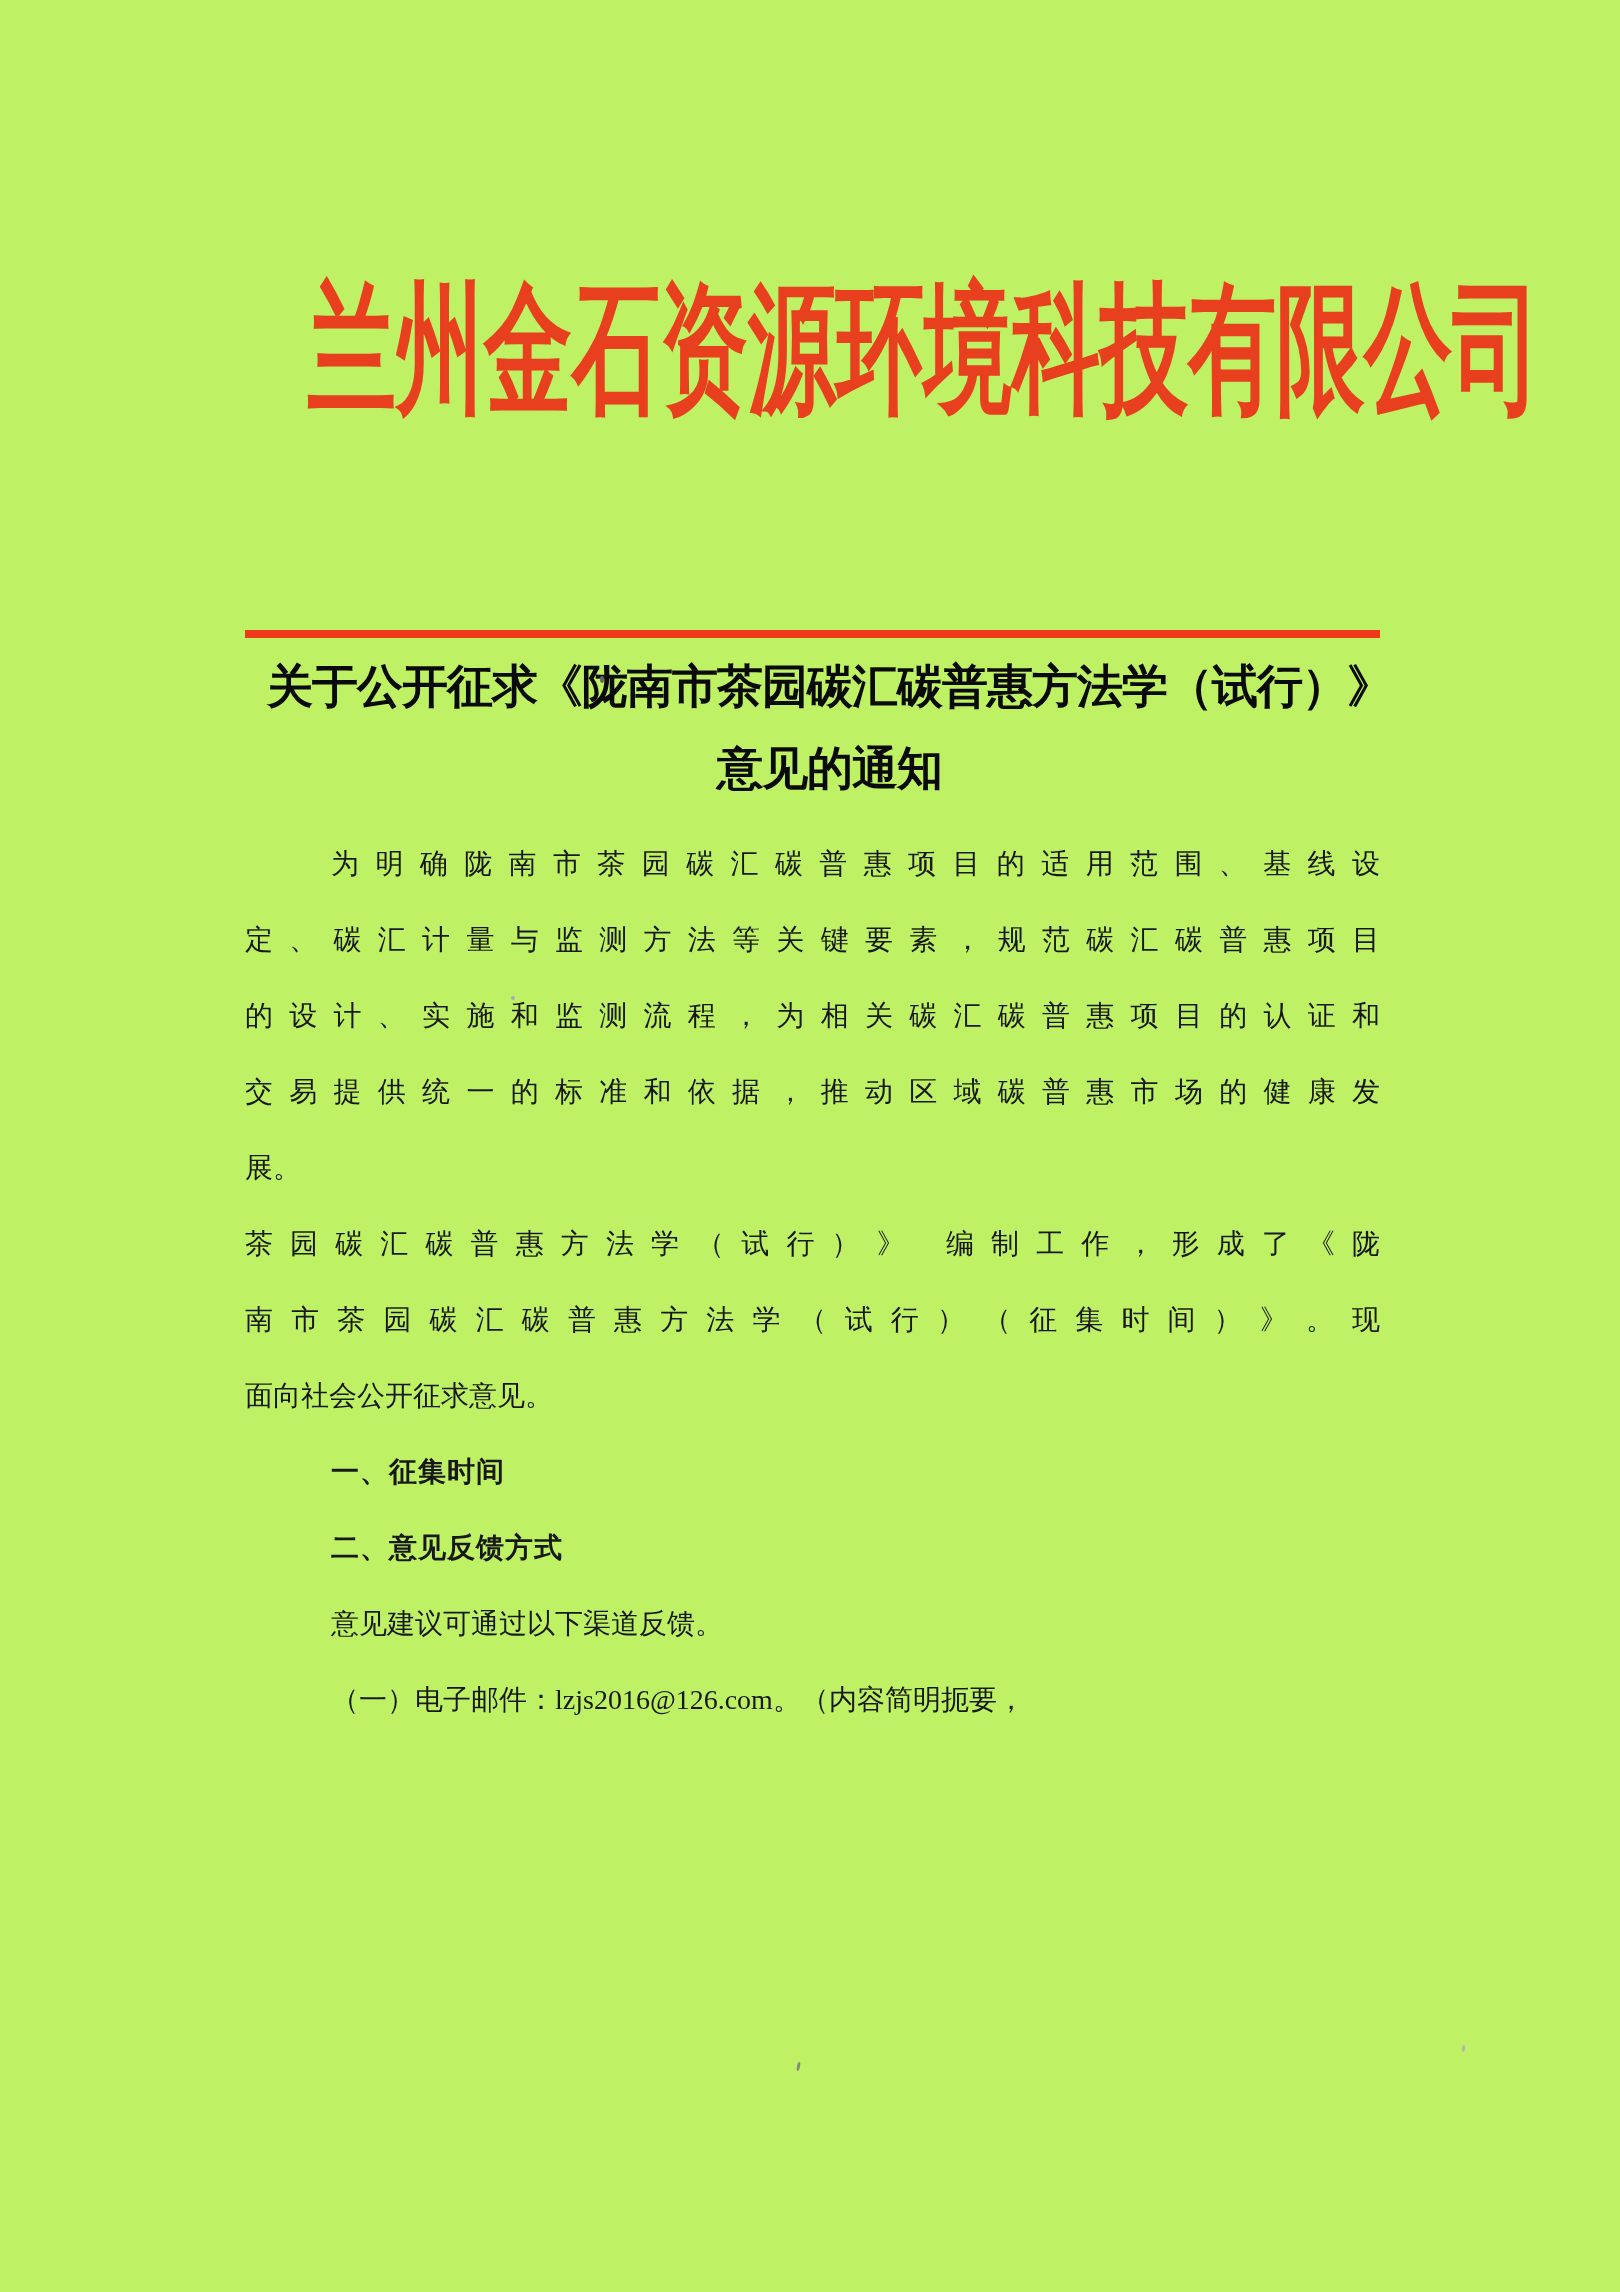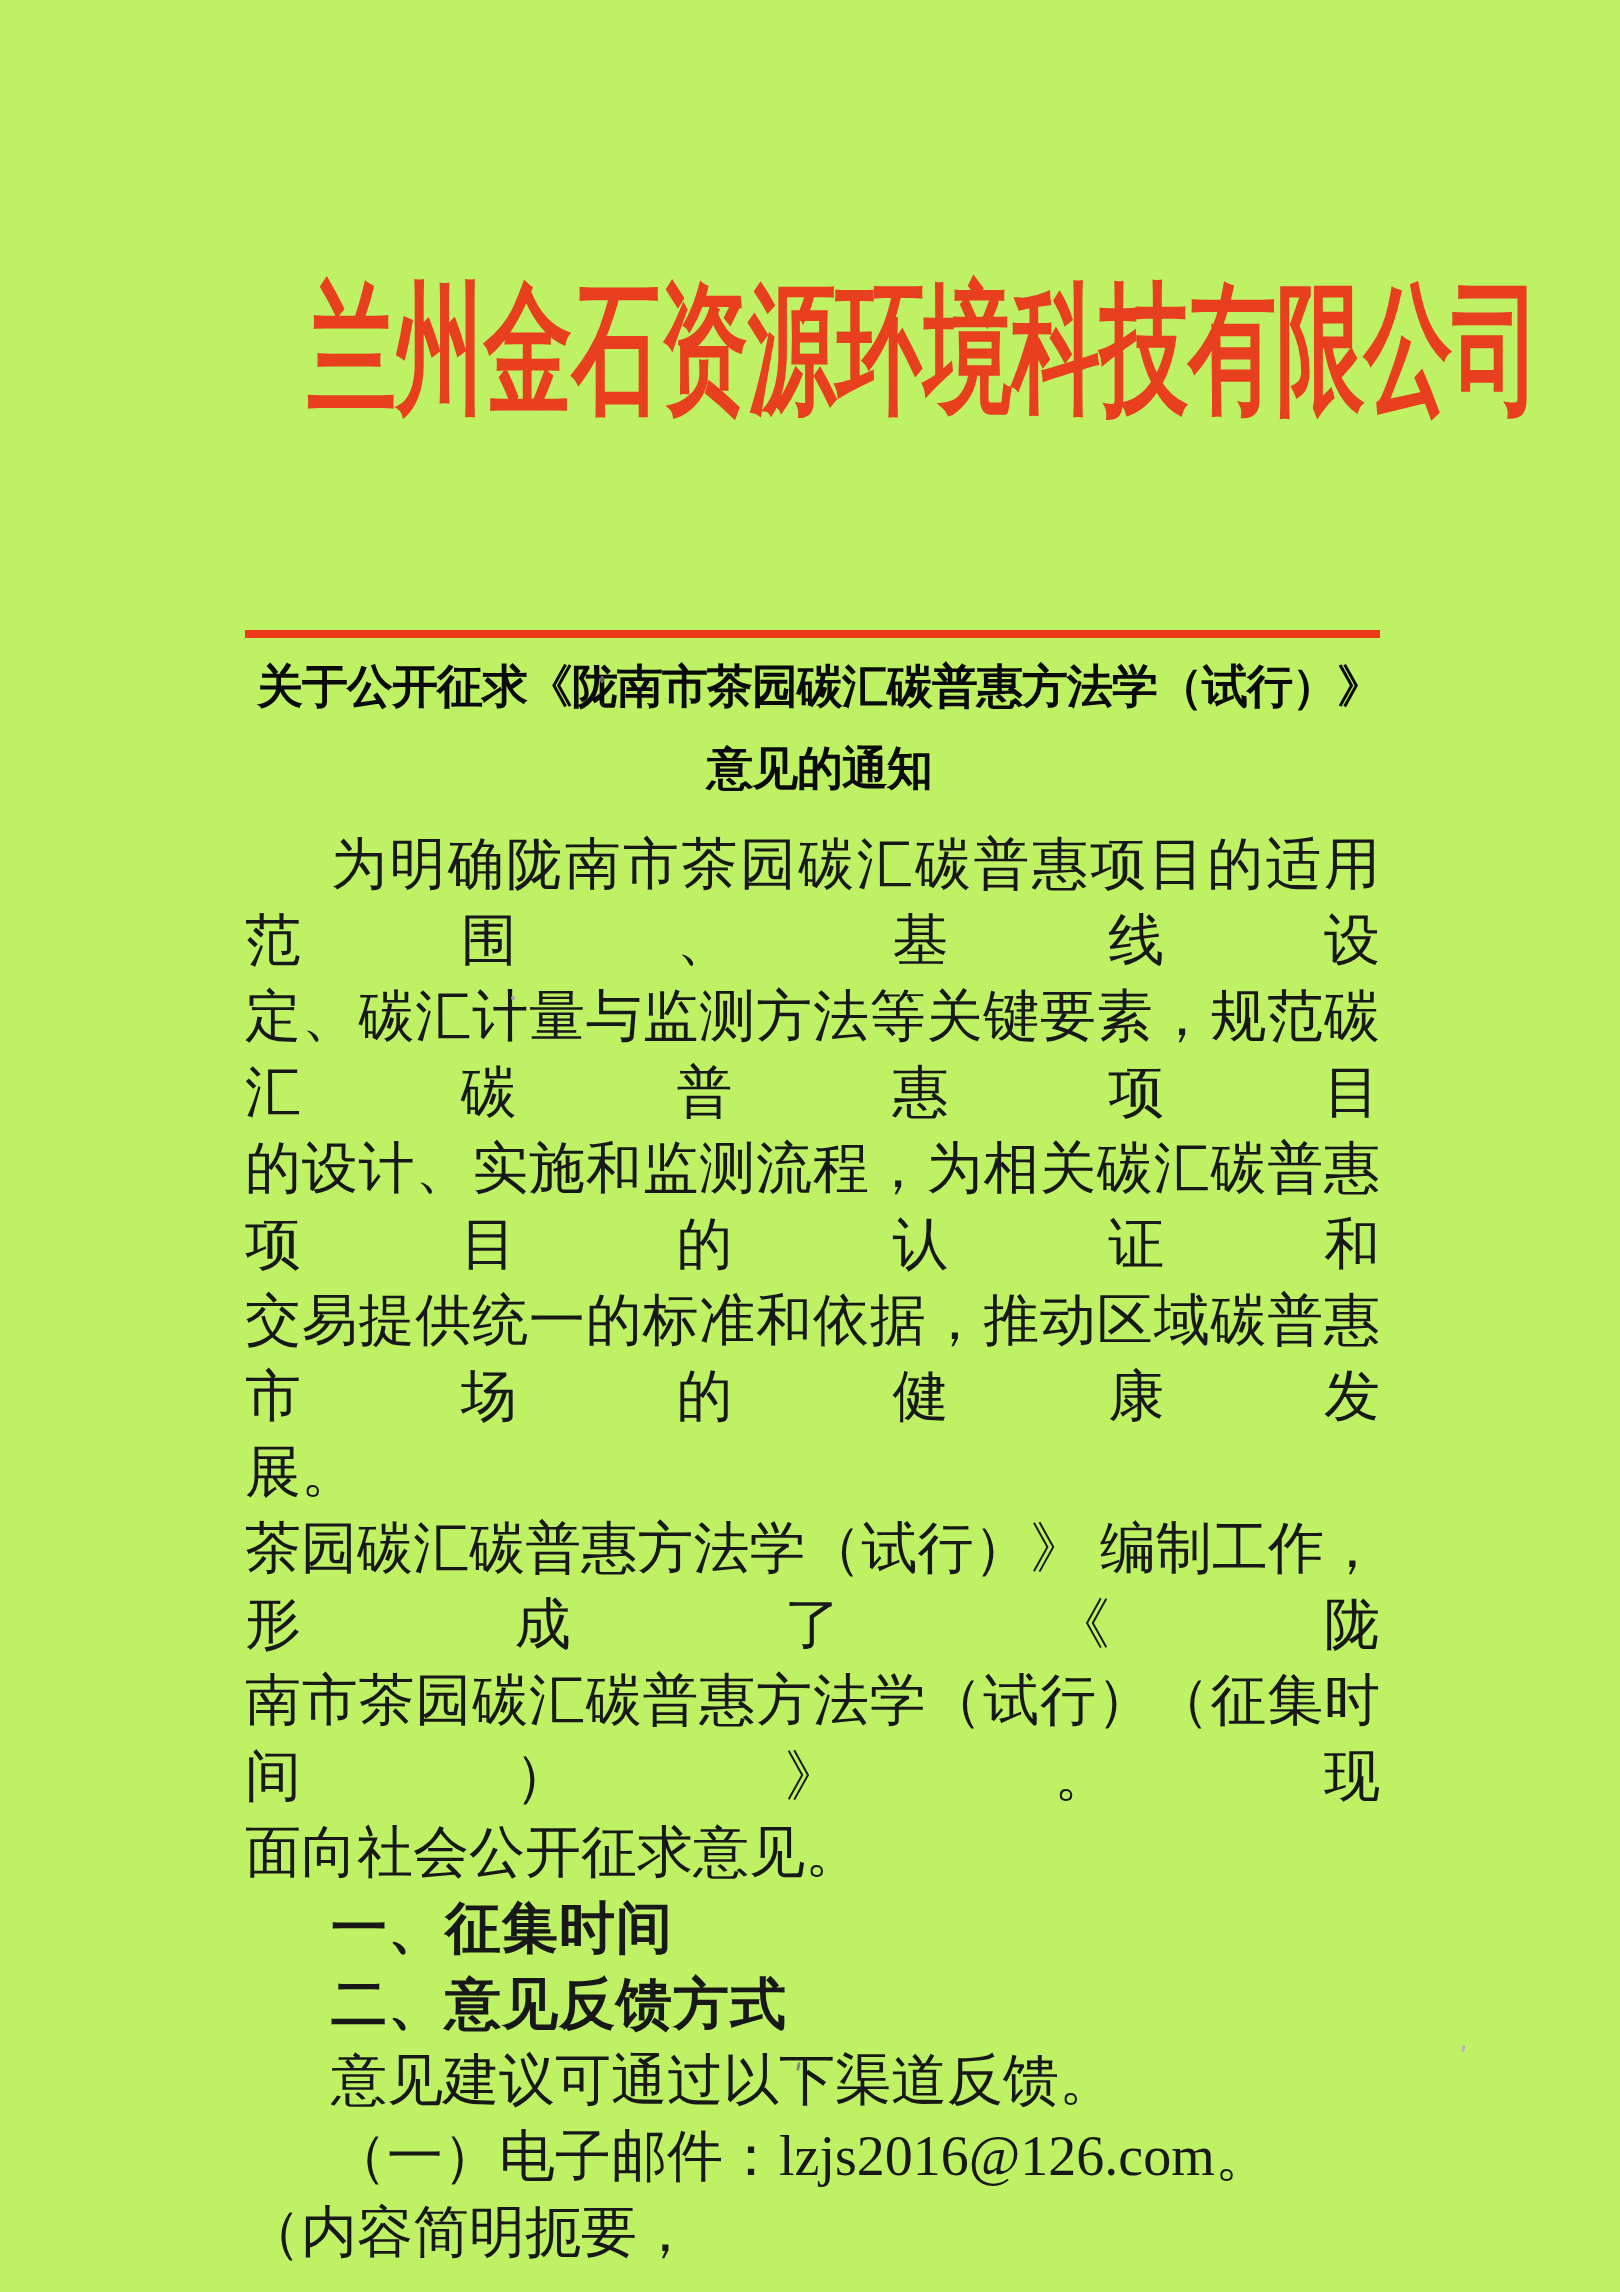--- a/index.html
+++ b/index.html
@@ -30,36 +30,36 @@
     position: absolute;
     top: 630px;
     left: 245px;
     width: 1135px;
     height: 7.8px;
     background: #ee3a1b;
   }
   .title-block {
     position: absolute;
     top: 646px;
-    left: 252px;
+    left: 262px;
     width: 1135px;
     text-align: center;
     color: #0a0a0a;
     font-weight: bold;
     font-size: 46px;
     line-height: 82px;
     letter-spacing: -1px;
   }
   .body-block {
     position: absolute;
     top: 826px;
     left: 245px;
     width: 1135px;
     color: #181818;
-    font-size: 56px;
+    font-size: 28px;
     line-height: 76px;
   }
   .line { width: 100%; }
   .indent { text-indent: 86px; }
   .just {
     text-align: justify;
     text-align-last: justify;
   }
   .sec {
     font-family: "Liberation Sans", "DejaVu Sans", sans-serif;

